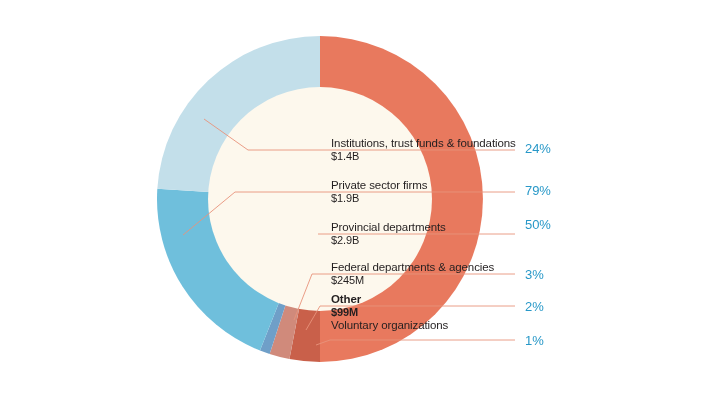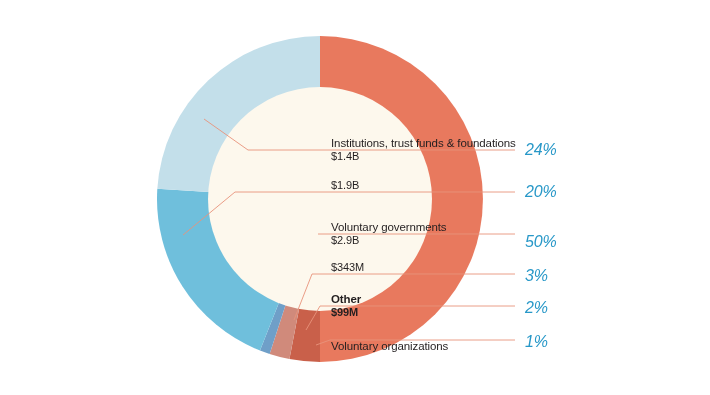--- a/index.html
+++ b/index.html
@@ -17,22 +17,22 @@
   .lbl{position:absolute;pointer-events:auto;}
   .lbl .name{
     font-size:11.5px;color:#231f20;white-space:nowrap;line-height:13px;
     letter-spacing:-0.1px;
   }
   .lbl .val{
     font-size:11px;color:#231f20;white-space:nowrap;line-height:13px;
     letter-spacing:-0.1px;
   }
   .pct{
-    position:absolute;font-size:16px;color:#2898c8;white-space:nowrap;
-    letter-spacing:-0.1px;pointer-events:auto;font-style:italic;
+    position:absolute;font-size:13px;color:#2898c8;white-space:nowrap;
+    letter-spacing:-0.1px;pointer-events:auto;
   }
 </style>
 </head>
 <body>
 
 <div id="stage">
 
   <svg class="donut" viewBox="0 0 710 395">
     <g id="slices">
         <path d="M 320 199 L 320.00 36.00 A 163 163 0 0 1 320.00 362.00 Z" fill="#e8795e"></path>
@@ -61,40 +61,42 @@
 
   <div class="labels">
 
     <div class="lbl" style="left:331px;top:137px;">
       <div class="name">Institutions, trust funds &amp; foundations</div>
       <div class="val">$1.4B</div>
     </div>
     <div class="pct" style="left:525px;top:141px;">24%</div>
 
     <div class="lbl" style="left:331px;top:179px;">
+      <div class="name">Private sector firms</div>
       <div class="val">$1.9B</div>
     </div>
-    <div class="pct" style="left:525px;top:183px;">20%</div>
+    <div class="pct" style="left:525px;top:183px;">79%</div>
 
     <div class="lbl" style="left:331px;top:221px;">
-      <div class="name">Voluntary governments</div>
+      <div class="name">Provincial departments</div>
       <div class="val">$2.9B</div>
     </div>
-    <div class="pct" style="left:525px;top:233px;">50%</div>
+    <div class="pct" style="left:525px;top:217px;">50%</div>
 
     <div class="lbl" style="left:331px;top:261px;">
-      <div class="val">$343M</div>
+      <div class="name">Federal departments &amp; agencies</div>
+      <div class="val">$245M</div>
     </div>
     <div class="pct" style="left:525px;top:267px;">3%</div>
 
     <div class="lbl" style="left:331px;top:293px;font-weight:bold;">
       <div class="name">Other</div>
       <div class="val">$99M</div>
     </div>
     <div class="pct" style="left:525px;top:299px;">2%</div>
 
-    <div class="lbl" style="left:331px;top:340px;">
+    <div class="lbl" style="left:331px;top:319px;">
       <div class="name">Voluntary organizations</div>
     </div>
     <div class="pct" style="left:525px;top:333px;">1%</div>
 
   </div>
 </div>
 
 </body></html>

